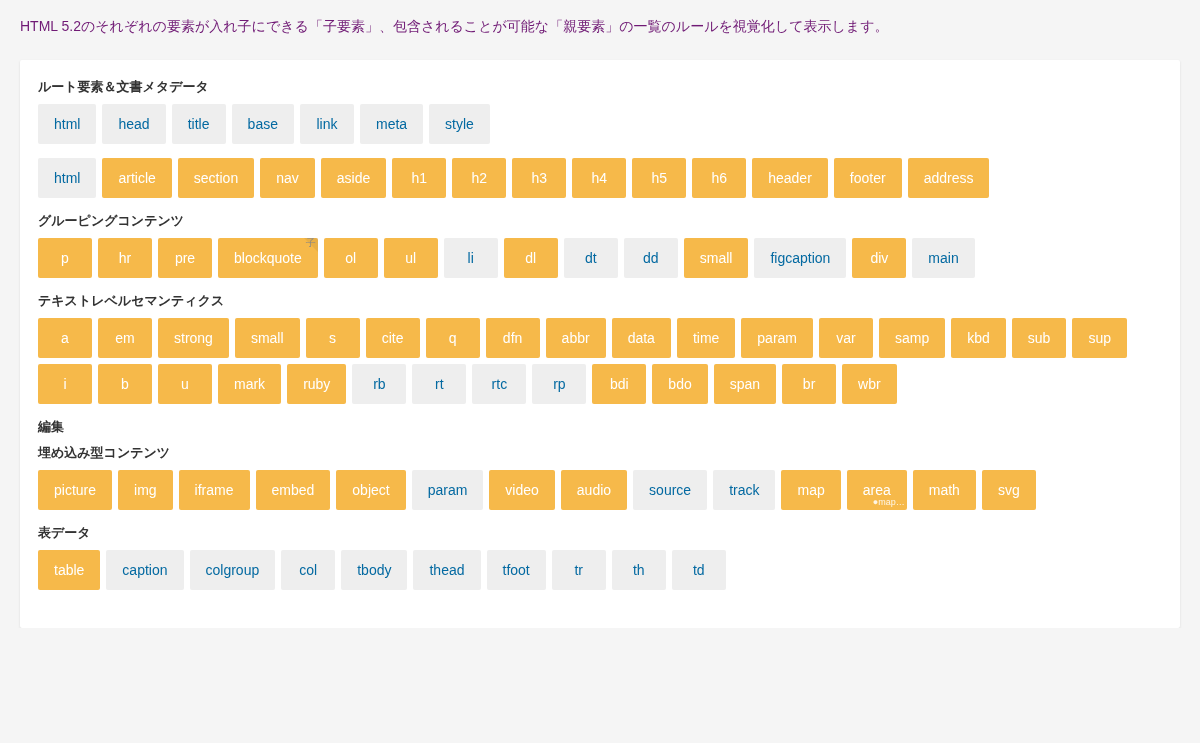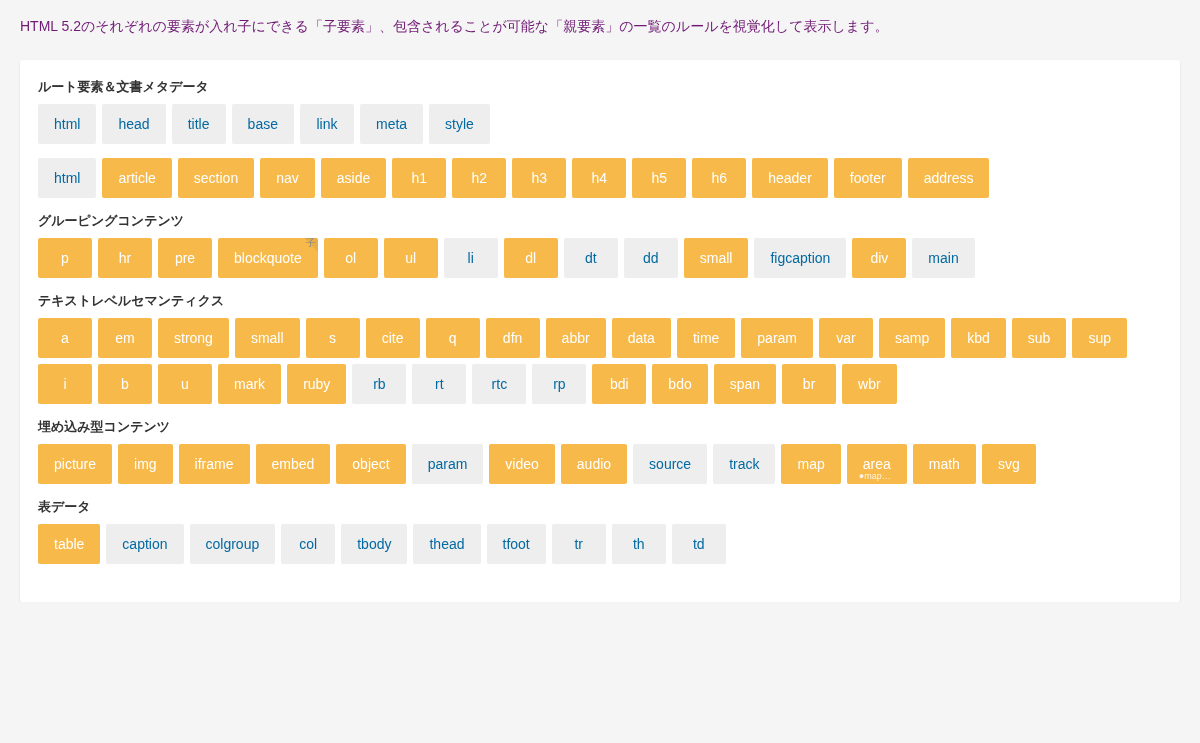--- a/index.html
+++ b/index.html
@@ -60,21 +60,21 @@
     background: #eeeeee;
     color: #0369a1;
   }
   .chip.amber {
     background: #f6b94a;
     color: #fff;
   }
   .chip .hint {
     position: absolute;
     bottom: 3px;
-    right: 16px;
+    right: 2px;
     font-size: 9px;
     color: rgba(255,255,255,0.85);
   }
   .chip .corner {
     position: absolute;
     top: 0;
     right: 0;
     width: 0;
     height: 0;
     border-style: solid;
@@ -300,20 +300,21 @@
         <div class="chip amber">
           <span>span</span>
         </div>
         <div class="chip amber">
           <span>br</span>
         </div>
         <div class="chip amber">
           <span>wbr</span>
         </div>
       </div>
+      <div class="section-title">編集</div>
       <div class="section-title">埋め込み型コンテンツ</div>
       <div class="chips">
         <div class="chip amber">
           <span>picture</span>
         </div>
         <div class="chip amber">
           <span>img</span>
         </div>
         <div class="chip amber">
           <span>iframe</span>

